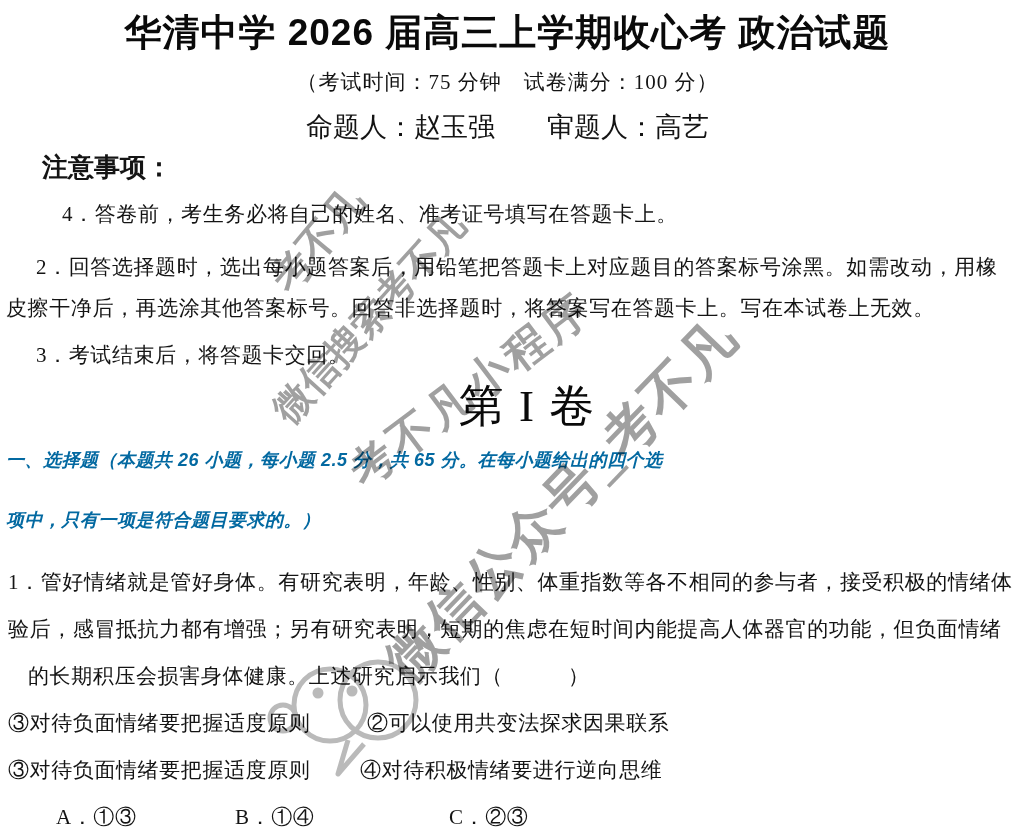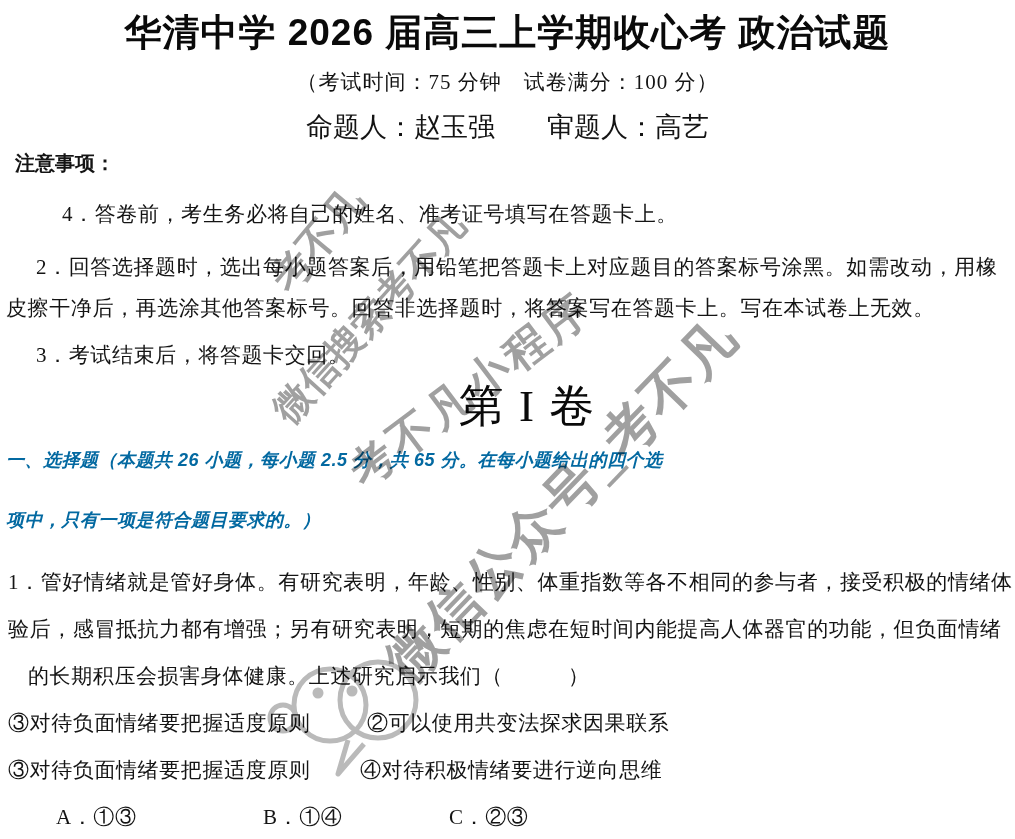--- a/index.html
+++ b/index.html
@@ -20,23 +20,23 @@
     font-family:"Liberation Sans", sans-serif;
     font-weight:bold;
     font-size:37px;
     letter-spacing:1px;
     color:#0a0a0a;
   }
   .subtitle{top:68px;font-size:21px;letter-spacing:1px;text-align:center;}
   .persons{top:109px;font-size:27px;}
   .persons .gap{display:inline-block;width:52px;}
   .notice-head{
-    top:150px;left:15px;
+    top:150px;left:42px;
     font-family:"Liberation Sans", sans-serif;
-    font-weight:bold;font-size:20px;
+    font-weight:bold;font-size:26px;
   }
   .bodyline{font-size:21px;letter-spacing:0.6px;}
   .n1{top:200px;left:62px;}
   .n2a{top:247px;left:36px;margin-top:6px;}
   .n2b{top:294px;left:6px;}
   .n3{top:341px;left:36px;}
   .section-title{
     top:376px;
     font-size:45px;
     letter-spacing:2px;
@@ -57,21 +57,21 @@
   .q1b{top:615px;left:8px;}
   .q1c{top:662px;left:8px;margin-left:20px;}
   .strow{top:709px;}
   .st1{left:8px;}
   .st2{left:367px;}
   .strow2{top:756px;}
   .st3{left:8px;}
   .st4{left:360px;}
   .optrow{top:803px;text-align:center;}
   .optA{left:56px;}
-  .optB{left:235px;margin-left:28px;}
+  .optB{left:235px;}
   .optC{left:449px;}
   .optD{left:664px;margin-top:44px;}
 
   
   .wm-layer{
     position:absolute;inset:0;
     pointer-events:none;
   }
   .wm{
     position:absolute;

